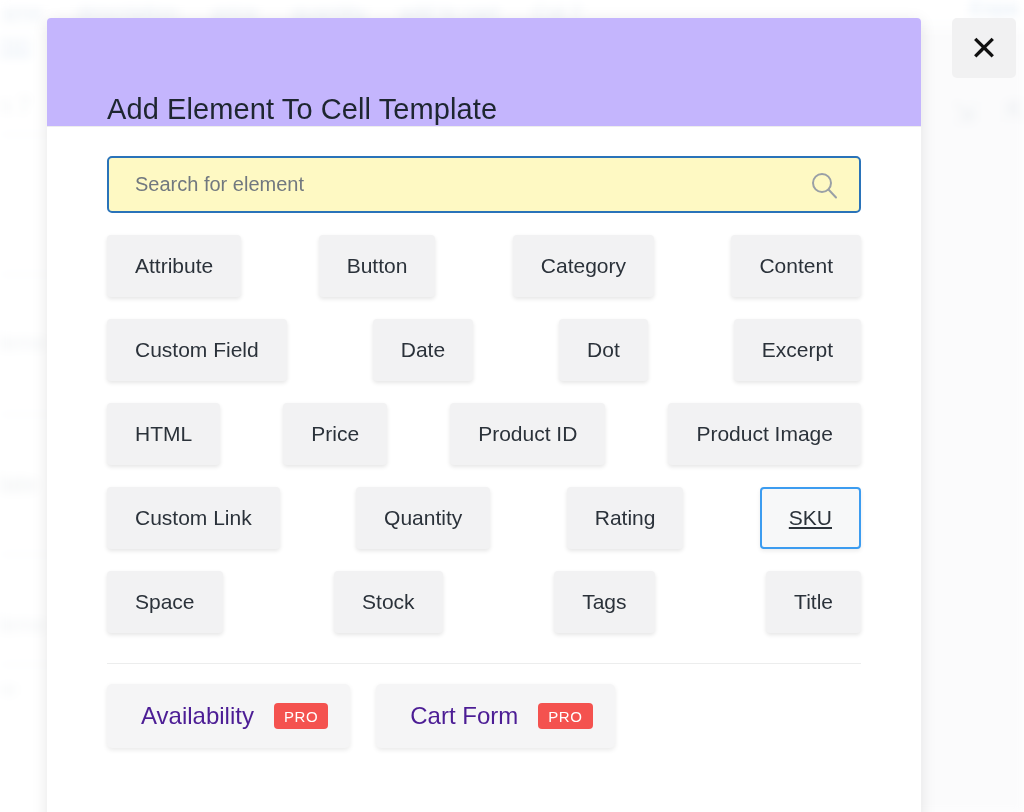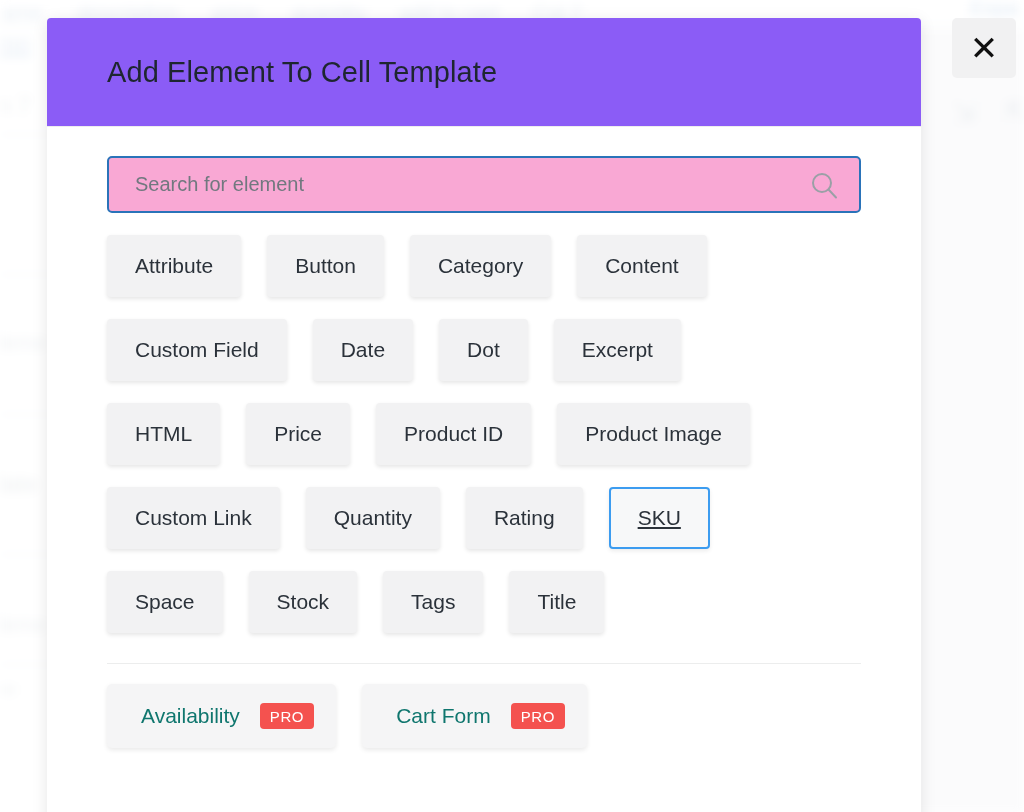--- a/index.html
+++ b/index.html
@@ -107,44 +107,44 @@
     top: 18px;
     width: 874px;
     height: 830px;
     background: #ffffff;
     border-radius: 4px;
     box-shadow: 0 3px 16px rgba(0,0,0,0.10);
     overflow: hidden;
   }
   #modal-header {
     height: 109px;
-    background: #8b5cf6;
+    background: #c4b5fd;
     border-bottom: 1px solid #ededee;
     display: flex;
-    align-items: center;
+    align-items: flex-end;
     padding: 0 60px;
     box-sizing: border-box;
   }
   #modal-title {
     font-size: 29px;
     color: #1e2630;
     letter-spacing: 0.1px;
   }
   #modal-body {
     padding: 29px 60px 0 60px;
     box-sizing: border-box;
   }
 
   
   .search-wrap {
     position: relative;
     height: 57px;
     border: 2px solid #2a73b9;
     border-radius: 5px;
-    background: #f9a8d4;
+    background: #fef9c3;
     display: flex;
     align-items: center;
     box-sizing: border-box;
   }
   .search-input {
     flex: 1;
     border: none;
     outline: none;
     background: transparent;
     font-family: "Liberation Sans", sans-serif;
@@ -165,20 +165,21 @@
     display: flex;
     align-items: center;
     justify-content: center;
   }
 
   
   .elem-row {
     display: flex;
     gap: 26px;
     margin-top: 22px;
+    justify-content: space-between;
   }
   .elem-btn {
     background: #f2f2f3;
     border: 1px solid transparent;
     border-radius: 4px;
     box-shadow: 0 2px 4px rgba(0,0,0,0.10);
     height: 62px;
     min-width: 56px;
     padding: 0 27px;
     display: flex;
@@ -216,22 +217,22 @@
     height: 64px;
     padding: 0 22px 0 34px;
     display: flex;
     align-items: center;
     gap: 20px;
     cursor: pointer;
     box-sizing: border-box;
     white-space: nowrap;
   }
   .pro-label {
-    font-size: 21px;
-    color: #0f766e;
+    font-size: 24px;
+    color: #4c1d95;
   }
   .pro-badge {
     background: #f4524f;
     color: #ffffff;
     font-size: 15px;
     font-weight: normal;
     letter-spacing: 0.6px;
     border-radius: 4px;
     padding: 6px 10px 5px 10px;
     line-height: 1;

